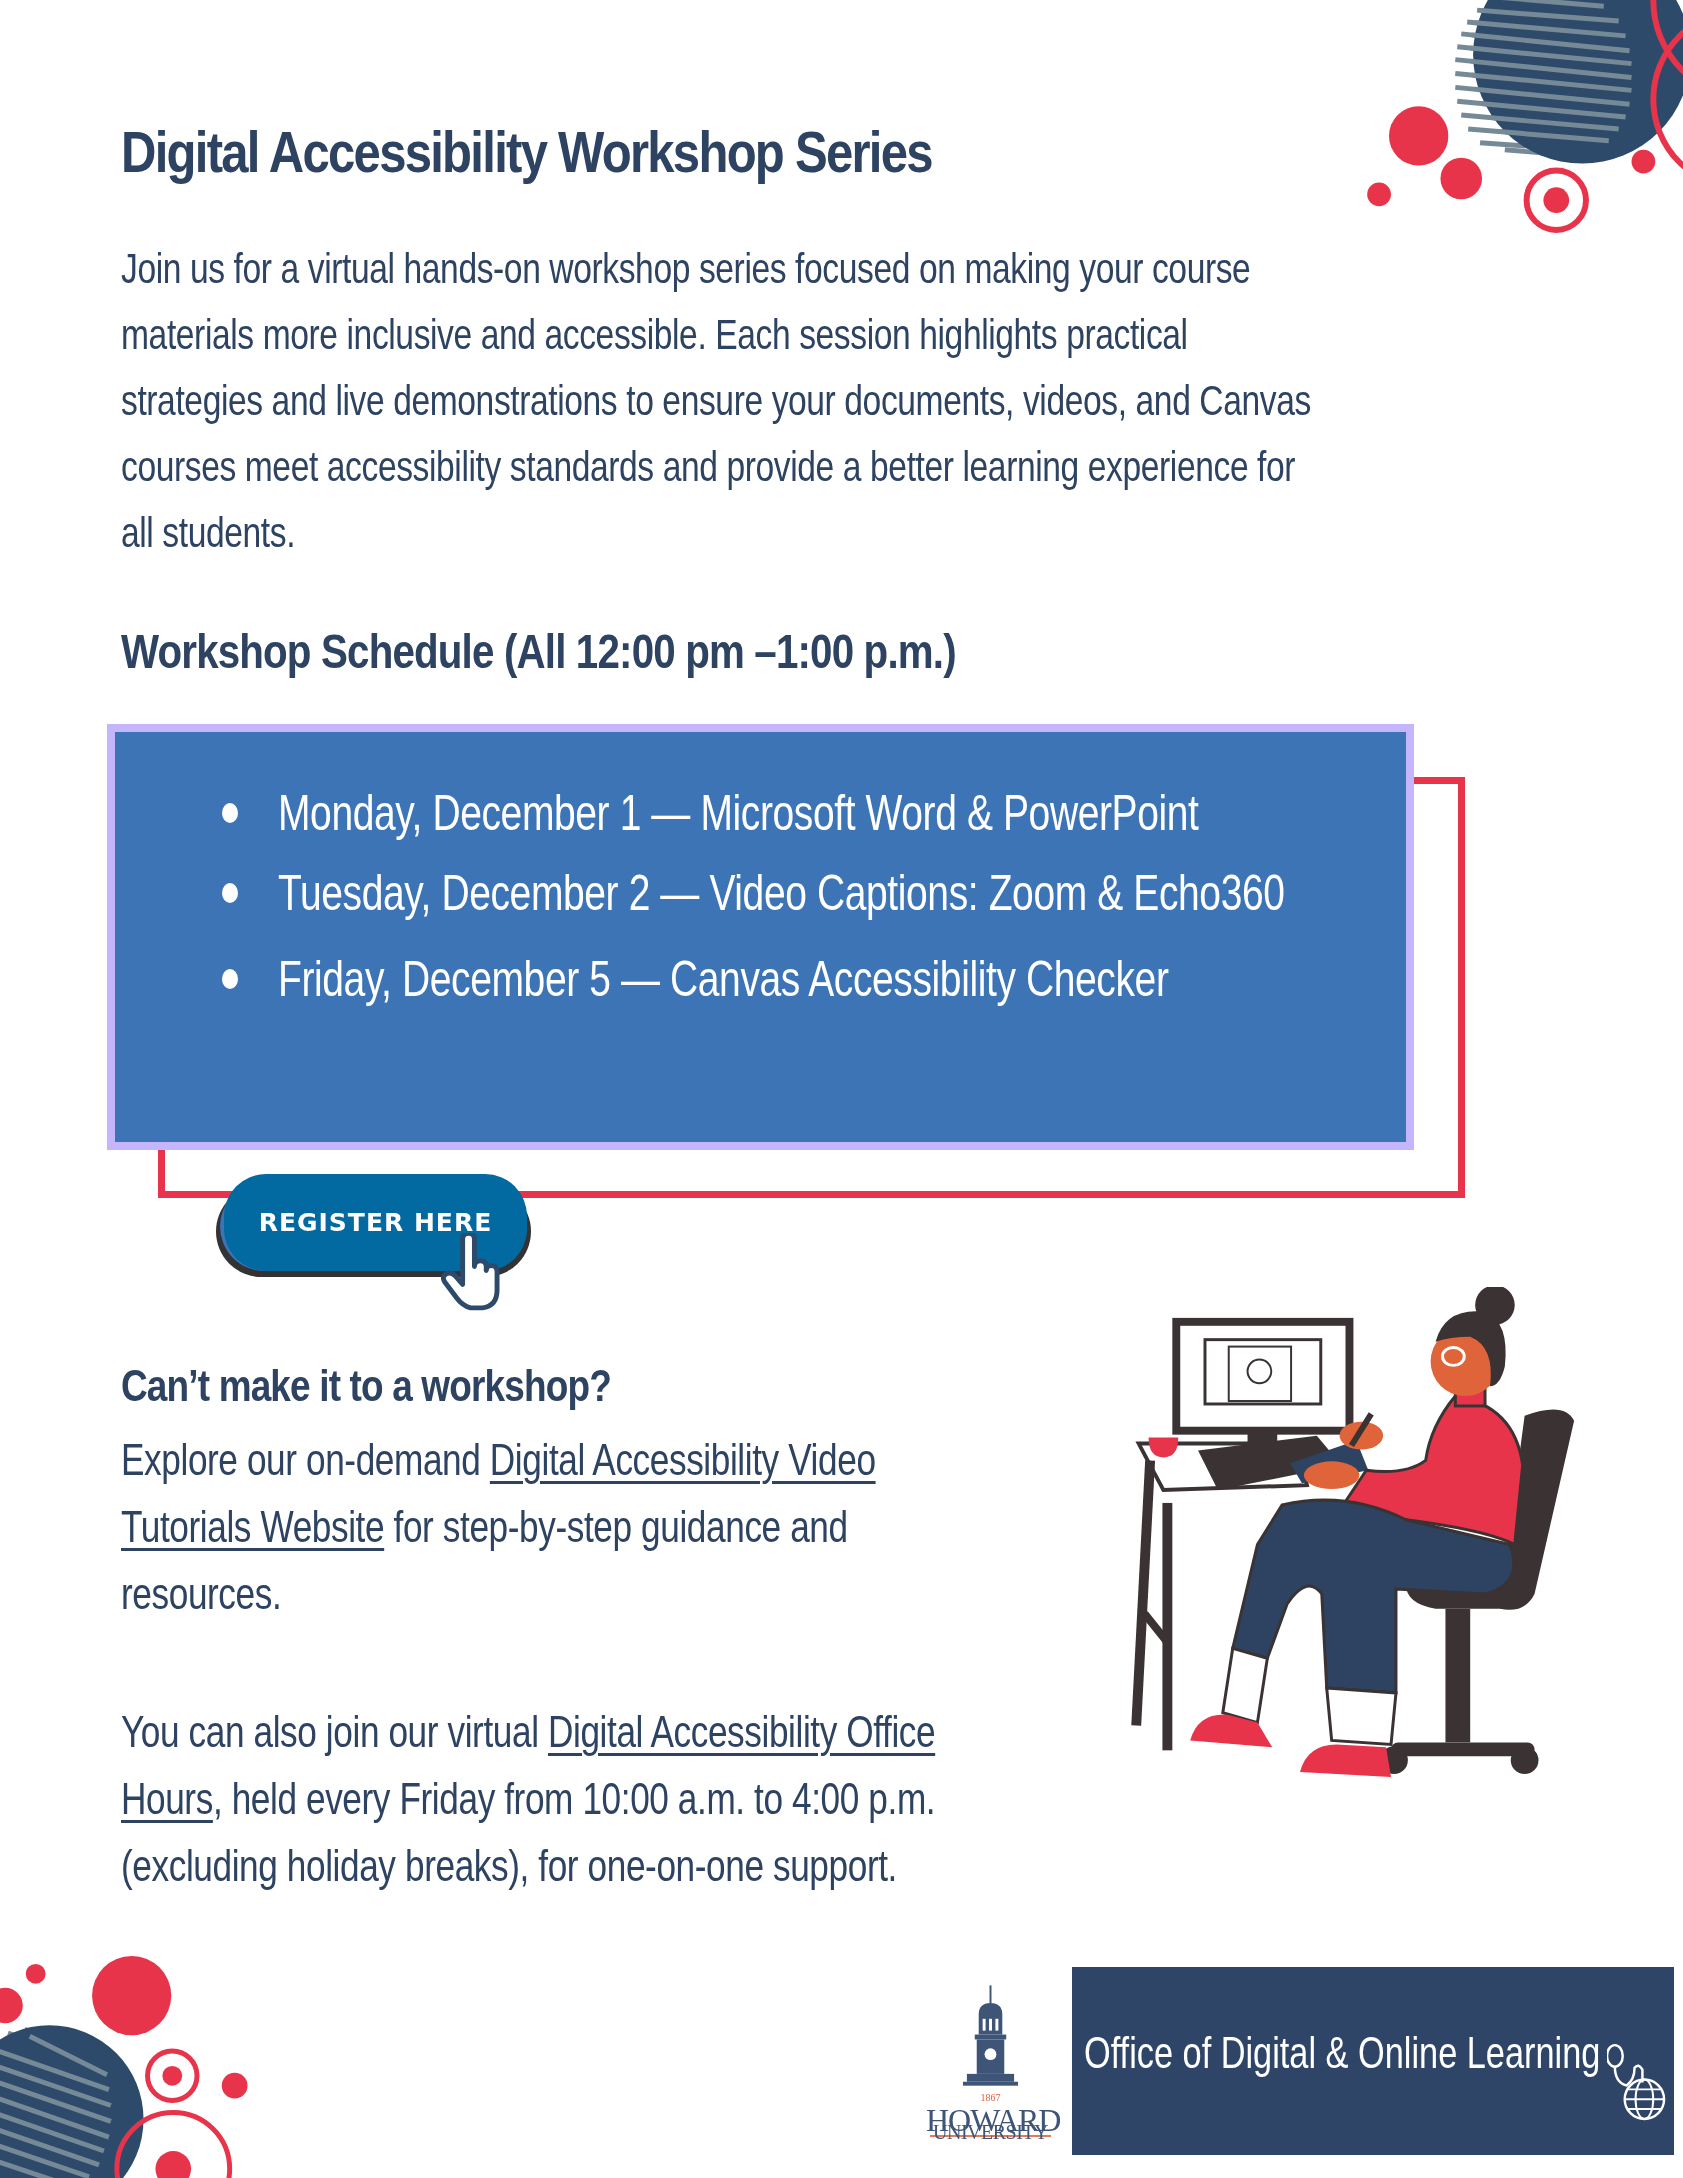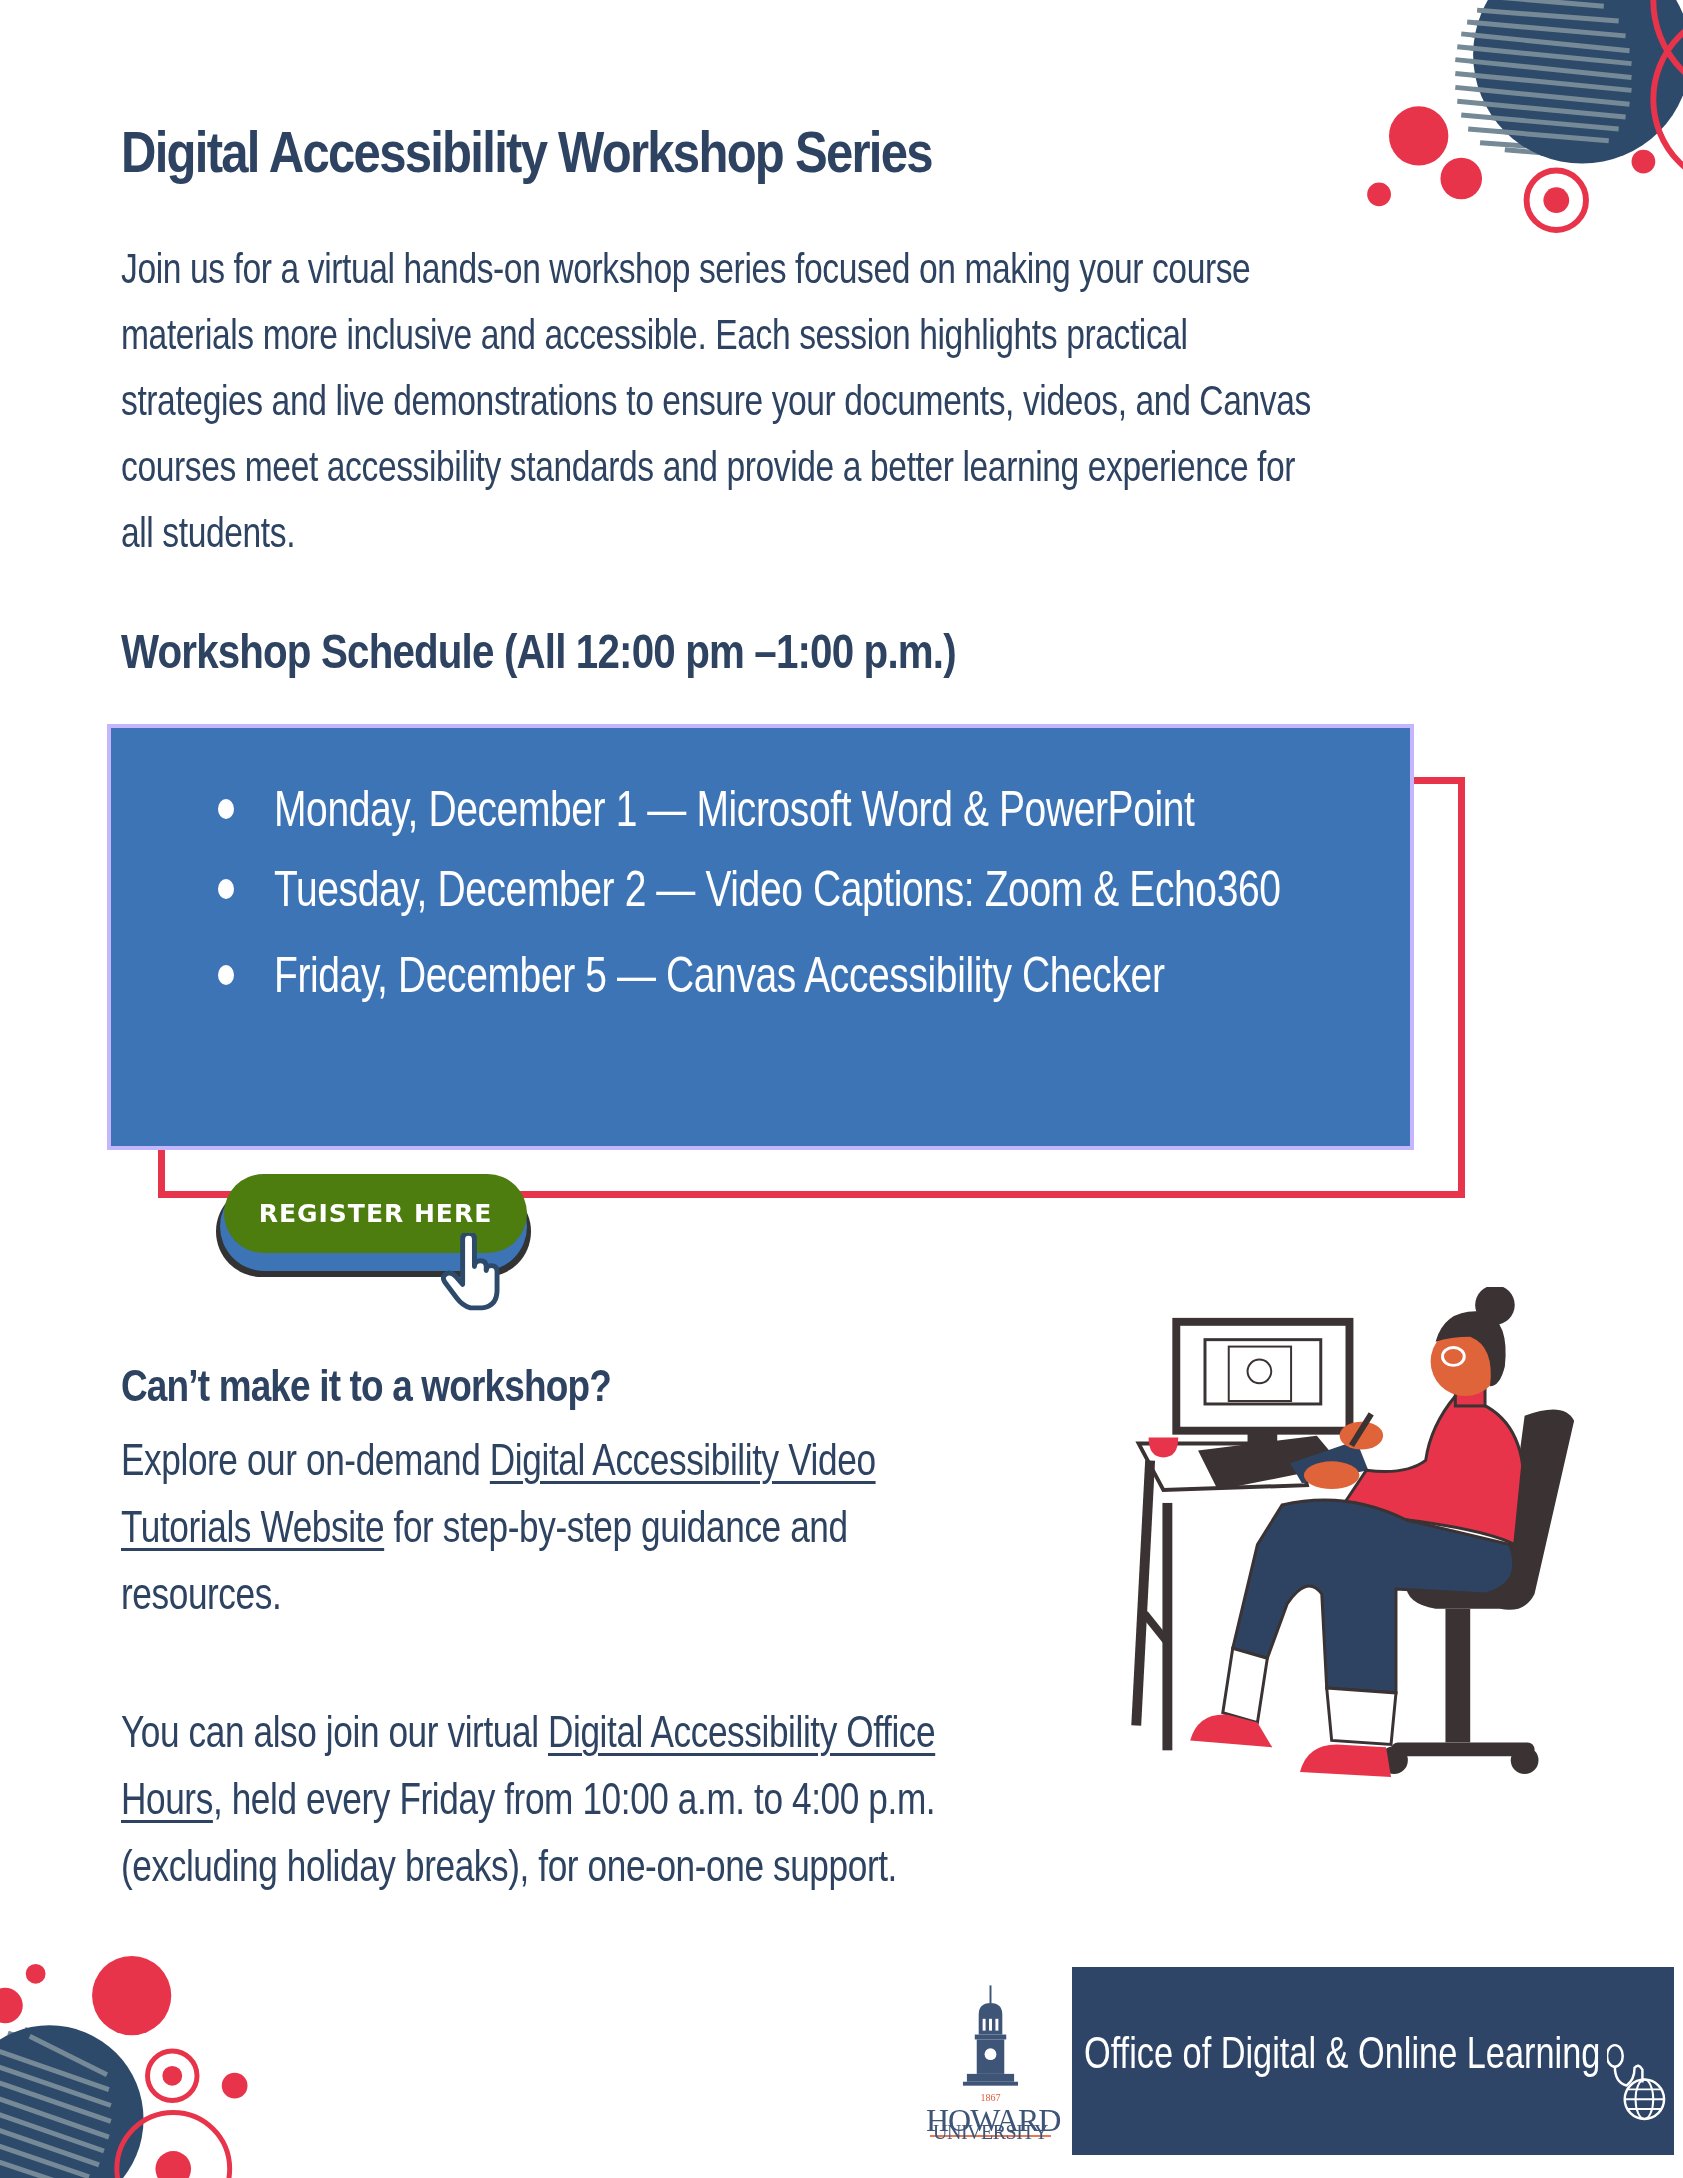--- a/index.html
+++ b/index.html
@@ -7,33 +7,33 @@
   body { position: relative; font-family: "Liberation Sans Narrow", "Liberation Sans", sans-serif; color: #2d4361; }
   .abs { position: absolute; }
 
   .title { left: 121px; top: 119px; font-size: 57px; font-weight: bold; letter-spacing: -2px; color: #2d4361; transform: scaleX(0.86); transform-origin: left; white-space: nowrap; }
   .intro { left: 121px; top: 236px; width: 1683px; font-size: 42px; line-height: 66px; color: #2d4361; transform: scaleX(0.80); transform-origin: left top; letter-spacing: -0.5px; }
   .intro .line { display: block; white-space: nowrap; }
 
   .sched-heading { left: 121px; top: 624px; font-size: 48px; font-weight: bold; letter-spacing: -1px; transform: scaleX(0.84); transform-origin: left; white-space: nowrap; }
 
   .frame-back { left: 158px; top: 777px; width: 1307px; height: 421px; border: 7px solid #e8344a; }
-  .sched-box { left: 107px; top: 724px; width: 1307px; height: 426px; background: #3c74b6; border: 4px solid #c4b5fd; }
+  .sched-box { left: 107px; top: 724px; width: 1307px; height: 426px; background: #3c74b6; border: 8px solid #c4b5fd; }
   .sched-list { position: absolute; left: 107px; top: 40px; list-style: none; }
   .sched-item { position: relative; display: flex; align-items: center; color: #ffffff; font-size: 50px; height: 81px; white-space: nowrap; }
   .sched-item:nth-child(2) { height: 79px; }
   .sched-item:nth-child(3) { height: 94px; }
   .sched-item:nth-child(4) { height: 87px; }
   .bullet { width: 16px; height: 20px; border-radius: 50%; background: #fff; margin-right: 40px; flex: none; }
   .sched-text { display: inline-block; transform: scaleX(0.78); transform-origin: left; letter-spacing: -0.5px; }
 
   .register-wrap { left: 220px; top: 1174px; width: 315px; height: 114px; }
   .register-shadow { position: absolute; left: -4px; top: 12px; width: 315px; height: 91px; border-radius: 46px; background: #333333; }
   .register-blue { position: absolute; left: 0; top: 8px; width: 307px; height: 89px; border-radius: 45px; background: #3c74b6; }
-  .register-btn { position: absolute; left: 4px; top: 0; width: 303px; height: 79px; border-radius: 42px; background: #4d7c0f; color: #fff; font-family: "DejaVu Sans", sans-serif; font-weight: bold; font-size: 25px; letter-spacing: 1px; display: flex; align-items: center; justify-content: center; border: none; cursor: pointer; }
+  .register-btn { position: absolute; left: 4px; top: 0; width: 303px; height: 97px; border-radius: 42px; background: #0369a1; color: #fff; font-family: "DejaVu Sans", sans-serif; font-weight: bold; font-size: 25px; letter-spacing: 1px; display: flex; align-items: center; justify-content: center; border: none; cursor: pointer; }
   .hand-icon { left: 441px; top: 1233px; width: 59px; height: 79px; }
 
   .cant-heading { left: 121px; top: 1361px; font-size: 44px; font-weight: bold; letter-spacing: -1px; transform: scaleX(0.84); transform-origin: left; white-space: nowrap; }
   .para { left: 121px; font-size: 44px; line-height: 67px; transform: scaleX(0.80); transform-origin: left top; white-space: nowrap; letter-spacing: -0.5px; }
   .para .line { display: block; }
   .para a { color: #2d4361; text-decoration: underline; text-decoration-thickness: 3px; text-underline-offset: 6px; }
   .para1 { top: 1426px; }
   .para2 { top: 1698px; }
 
   .illustration { left: 1109px; top: 1287px; width: 475px; height: 515px; }

